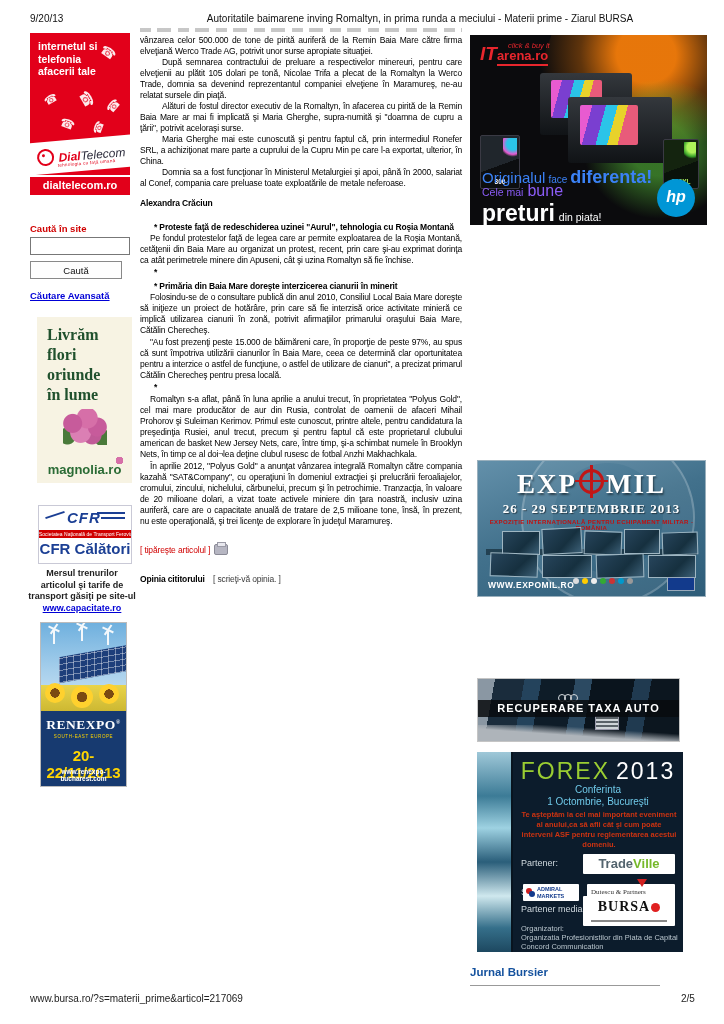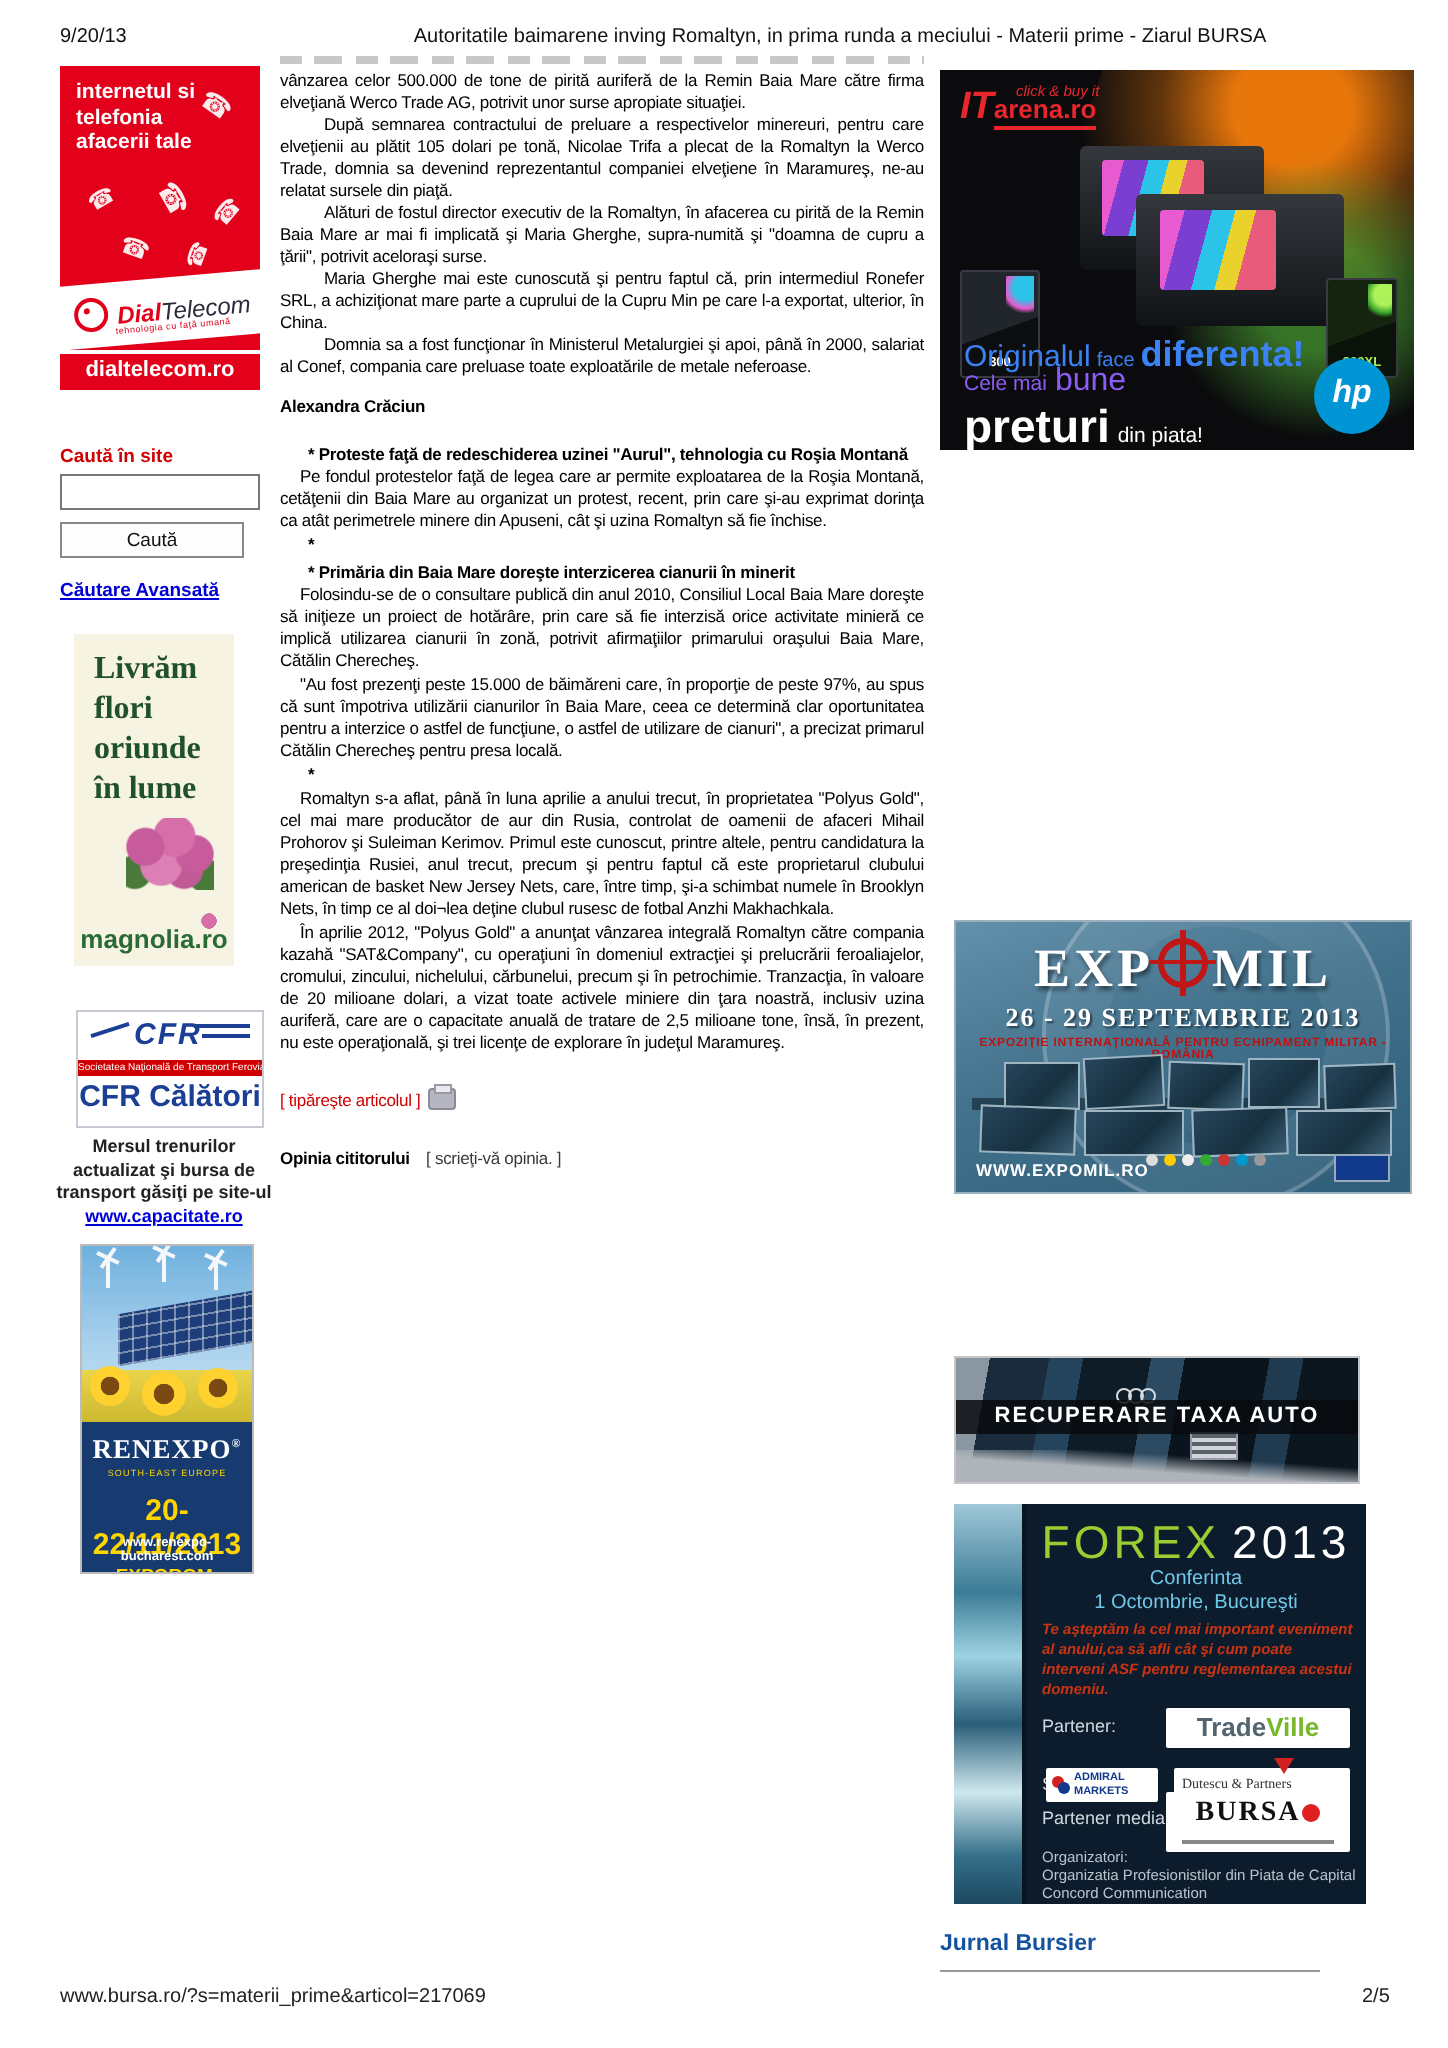--- a/index.html
+++ b/index.html
@@ -25,21 +25,21 @@
   .dt-tel{font-size:12px;font-style:italic;color:#2a2a3a;}
   .dt-tagline{position:absolute;left:30px;top:22px;font-size:4.5px;color:#e2001a;letter-spacing:.3px;}
   .dt-url{position:absolute;left:0;right:0;bottom:0;height:18px;background:#e2001a;border-top:2px solid #fff;
           color:#fff;font-size:11px;font-weight:bold;text-align:center;line-height:17px;}
 
   .search-label{left:30px;top:223px;font-size:9.5px;font-weight:bold;color:#d00000;}
   .search-input{left:30px;top:237px;width:94px;height:16px;border:1px solid #777;background:#fff;font-size:9px;padding:0 2px;}
   .search-btn{left:30px;top:261px;width:92px;height:18px;border:1px solid #888;background:#fdfdfd;font-size:9.5px;color:#111;cursor:pointer;}
   .adv-link{left:30px;top:290px;font-size:9.5px;font-weight:bold;color:#0000d6;text-decoration:underline;cursor:pointer;}
 
-  .mag-ad{left:37px;top:317px;width:80px;height:166px;background:#f7f3e3;overflow:hidden;cursor:pointer;font-family:"Liberation Serif",serif;}
+  .mag-ad{left:37px;top:317px;width:95px;height:166px;background:#f7f3e3;overflow:hidden;cursor:pointer;font-family:"Liberation Serif",serif;}
   .mag-line{margin:1px 0 0 10px;color:#20512d;font-size:16px;font-weight:bold;line-height:19px;}
   .mag-line:first-child{margin-top:8px;}
   .flower{position:absolute;left:26px;top:92px;width:44px;height:36px;background:
      radial-gradient(circle at 22% 40%,#c75b9b 0 9px,transparent 10px),
      radial-gradient(circle at 55% 25%,#d66fa8 0 10px,transparent 11px),
      radial-gradient(circle at 78% 50%,#c75b9b 0 9px,transparent 10px),
      radial-gradient(circle at 40% 65%,#db7fb4 0 10px,transparent 11px),
      radial-gradient(circle at 66% 72%,#c05a97 0 9px,transparent 10px),
      radial-gradient(circle at 10% 75%,#4a7a3a 0 8px,transparent 9px),
      radial-gradient(circle at 90% 80%,#4a7a3a 0 8px,transparent 9px);}
@@ -155,21 +155,21 @@
   .car-band{position:absolute;left:0;right:0;top:34%;height:17px;background:rgba(8,10,14,.85);
      color:#fff;font-size:11px;font-weight:bold;letter-spacing:1px;text-align:center;line-height:17px;white-space:nowrap;}
 
   .fx-ad{left:477px;top:752px;width:206px;height:200px;background:#0c1c2c;overflow:hidden;cursor:pointer;}
   .fx-wave{position:absolute;left:0;top:0;bottom:0;width:34px;border-right:2px solid #08141f;
      background:linear-gradient(180deg,#9fc8d8 0%,#3c7b96 22%,#9ed2e2 38%,#2a5e7a 55%,#cfe8ee 72%,#356f8a 88%,#1d4860 100%);}
   .fx-title{position:absolute;left:40px;right:4px;top:6px;text-align:center;white-space:nowrap;}
   .fx-green{color:#9acd32;font-size:23px;letter-spacing:2px;}
   .fx-white{color:#fff;font-size:23px;letter-spacing:2px;margin-left:6px;}
   .fx-sub{position:absolute;left:40px;right:4px;text-align:center;color:#6fc8e8;font-size:10px;}
-  .fx-pitch{position:absolute;left:44px;right:6px;top:58px;color:#cc3311;font-weight:bold;font-size:7.5px;line-height:10px;font-style:italic;}
+  .fx-pitch{position:absolute;left:44px;right:6px;top:58px;text-align:center;color:#cc3311;font-weight:bold;font-size:7.5px;line-height:10px;}
   .fx-row{position:absolute;left:44px;right:8px;color:#cfd8de;font-size:9px;}
   .fx-box{position:absolute;right:0;top:-4px;background:#fff;border-radius:1px;text-align:center;}
   .tv-box{width:92px;height:20px;line-height:20px;}
   .tv-trade{color:#53646e;font-weight:bold;font-size:13px;}
   .tv-ville{color:#76b82a;font-weight:bold;font-size:13px;}
   .ad-box{width:56px;height:17px;right:96px;top:-3px;line-height:8px;}
   .ad-dots{position:absolute;left:3px;top:4px;width:9px;height:9px;}
   .ad-dots::before{content:"";position:absolute;left:0;top:0;width:6px;height:6px;background:#d02020;border-radius:50%;}
   .ad-dots::after{content:"";position:absolute;left:3px;top:3px;width:6px;height:6px;background:#123a8c;border-radius:50%;}
   .ad-txt{position:absolute;left:14px;top:2px;color:#123a8c;font-weight:bold;font-size:5.5px;line-height:6.5px;text-align:left;}
@@ -229,21 +229,21 @@
   <div class="abs cfr-box">
     <div class="cfr-top">
       <span class="cfr-line1"></span>
       <span class="cfr-line2"></span>
       <span class="cfr-line3"></span>
       <span class="cfr-cfr">CFR</span>
     </div>
     <div class="cfr-band">Societatea Naţională de Transport Feroviar de Călători</div>
     <div class="cfr-name">CFR Călători</div>
   </div>
-  <div class="abs cfr-text">Mersul trenurilor actualizat şi bursa de transport găsiţi pe site-ul</div>
+  <div class="abs cfr-text">Mersul trenurilor articolul şi tarife de transport găsiţi pe site-ul</div>
   <div class="abs cfr-link">www.capacitate.ro</div>
 
   <div class="abs rx-ad">
     <div class="rx-img">
       <span class="turbine" style="left:12px;top:6px;"></span>
       <span class="turbine" style="left:40px;top:3px;"></span>
       <span class="turbine" style="left:66px;top:7px;"></span>
       <div class="solar"></div>
       <div class="rx-field"></div>
       <span class="sunflower" style="left:4px;top:60px;width:20px;height:20px;"></span>

